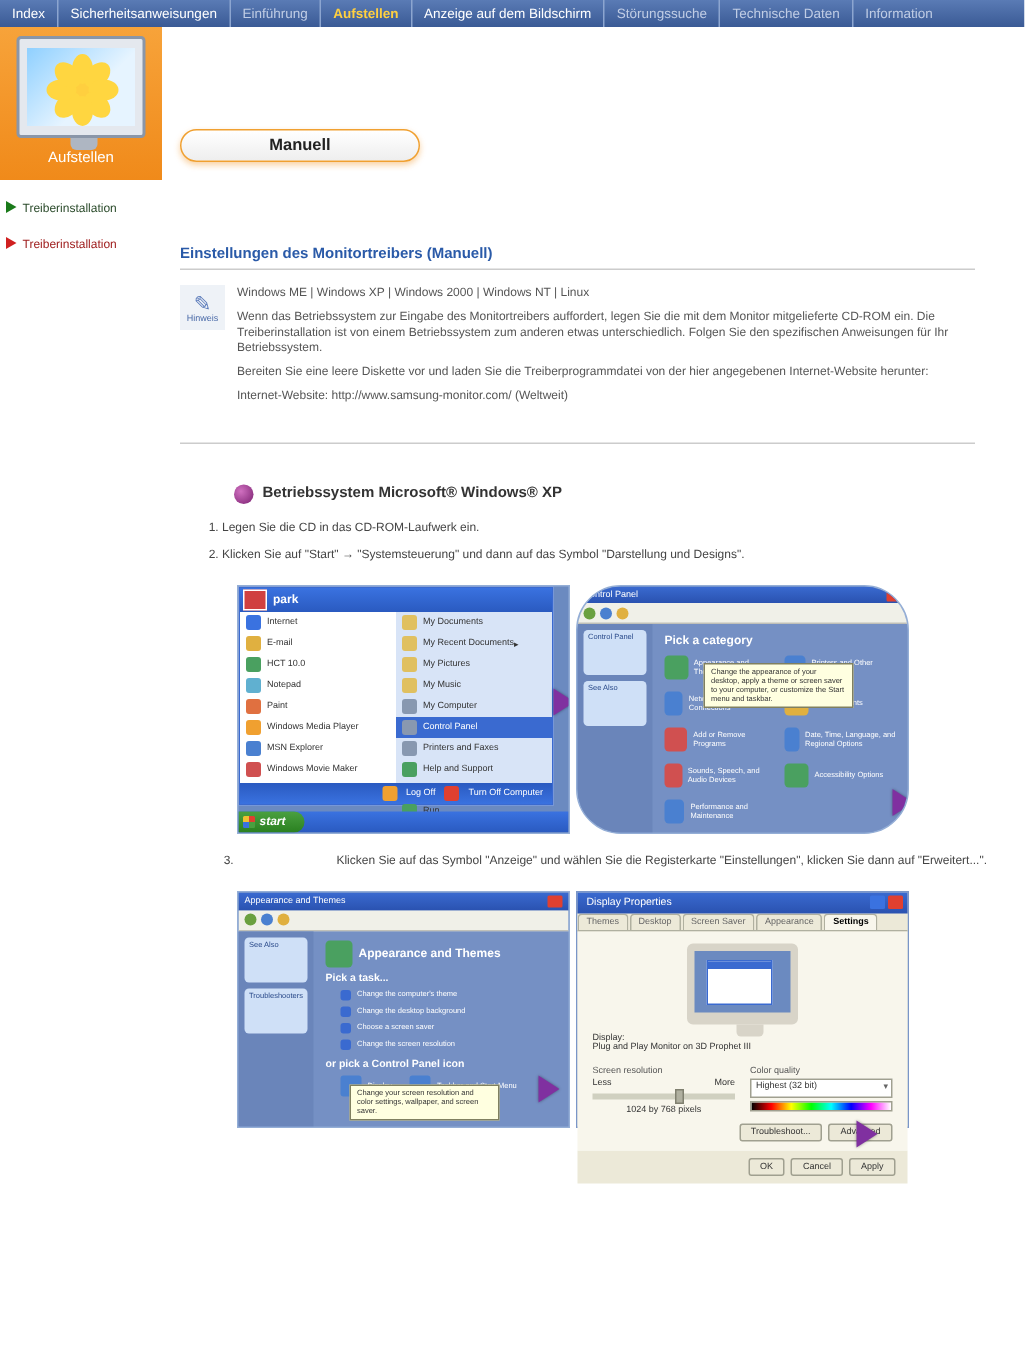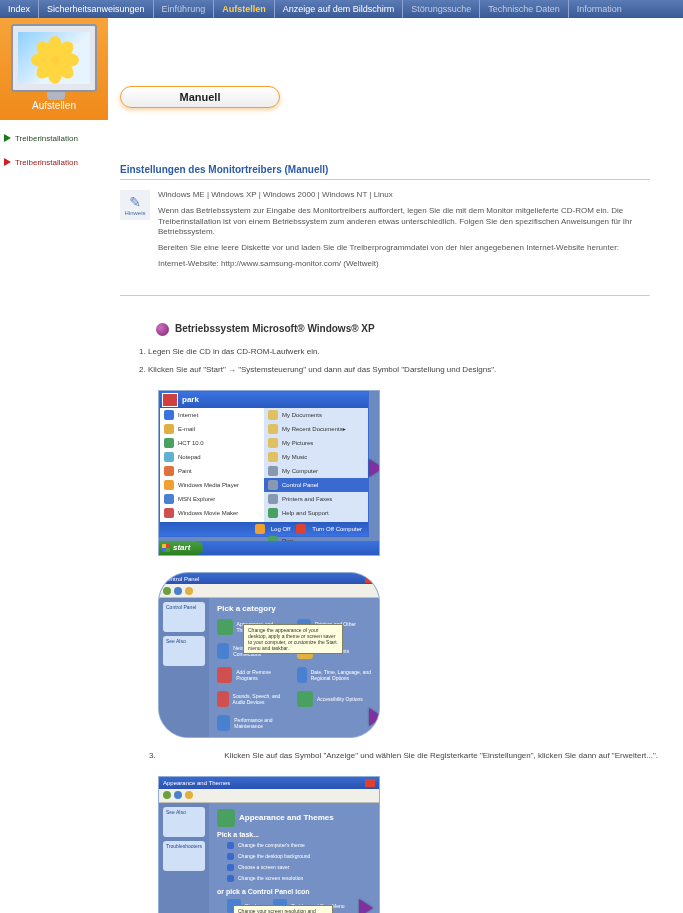--- a/index.html
+++ b/index.html
@@ -43,21 +43,21 @@
   .note-text p { margin-bottom: 5px; }
 
   .step-block { margin-top: 26px; margin-left: 8px; }
   .step-head { display: flex; align-items: center; padding-left: 28px; }
   .ball { width: 13px; height: 13px; border-radius: 50%; background: radial-gradient(circle at 35% 35%, #d070c0, #7a2070); margin-right: 6px; margin-top: 1px; }
   .step-title { font-size: 10px; font-weight: bold; color: #333; }
   .steps { margin-top: 10px; margin-left: 20px; font-size: 8px; line-height: 1.5; color: #444; }
   .steps li { margin-bottom: 6px; list-style: decimal; }
 
   
-  .shots-row { display: flex; margin-top: 14px; margin-left: 30px; gap: 16px; flex-direction: column; }
+  .shots-row { display: flex; margin-top: 14px; margin-left: 30px; gap: 4px; }
   .shot { position: relative; border: 1px solid #94aed6; background: #7b96c8; overflow: hidden; }
   .shot .titlebar { height: 12px; background: linear-gradient(#3a6ad0,#2a52b0); display: flex; align-items: center; padding: 0 4px; color: #fff; font-size: 6px; }
   .shot .titlebar .close { margin-left: auto; width: 10px; height: 8px; background: #e04030; border-radius: 1px; }
   .shot .toolbar { height: 14px; background: #f0f0e8; border-bottom: 1px solid #c0c0b8; display: flex; align-items: center; padding-left: 4px; gap: 3px; }
   .shot .tbicon { width: 8px; height: 8px; border-radius: 50%; background: #6aa040; }
   .shot .tbicon.b { background: #4a80d0; }
   .shot .tbicon.y { background: #e0b040; }
   .shot .body { position: relative; flex: 1; }
 
   

